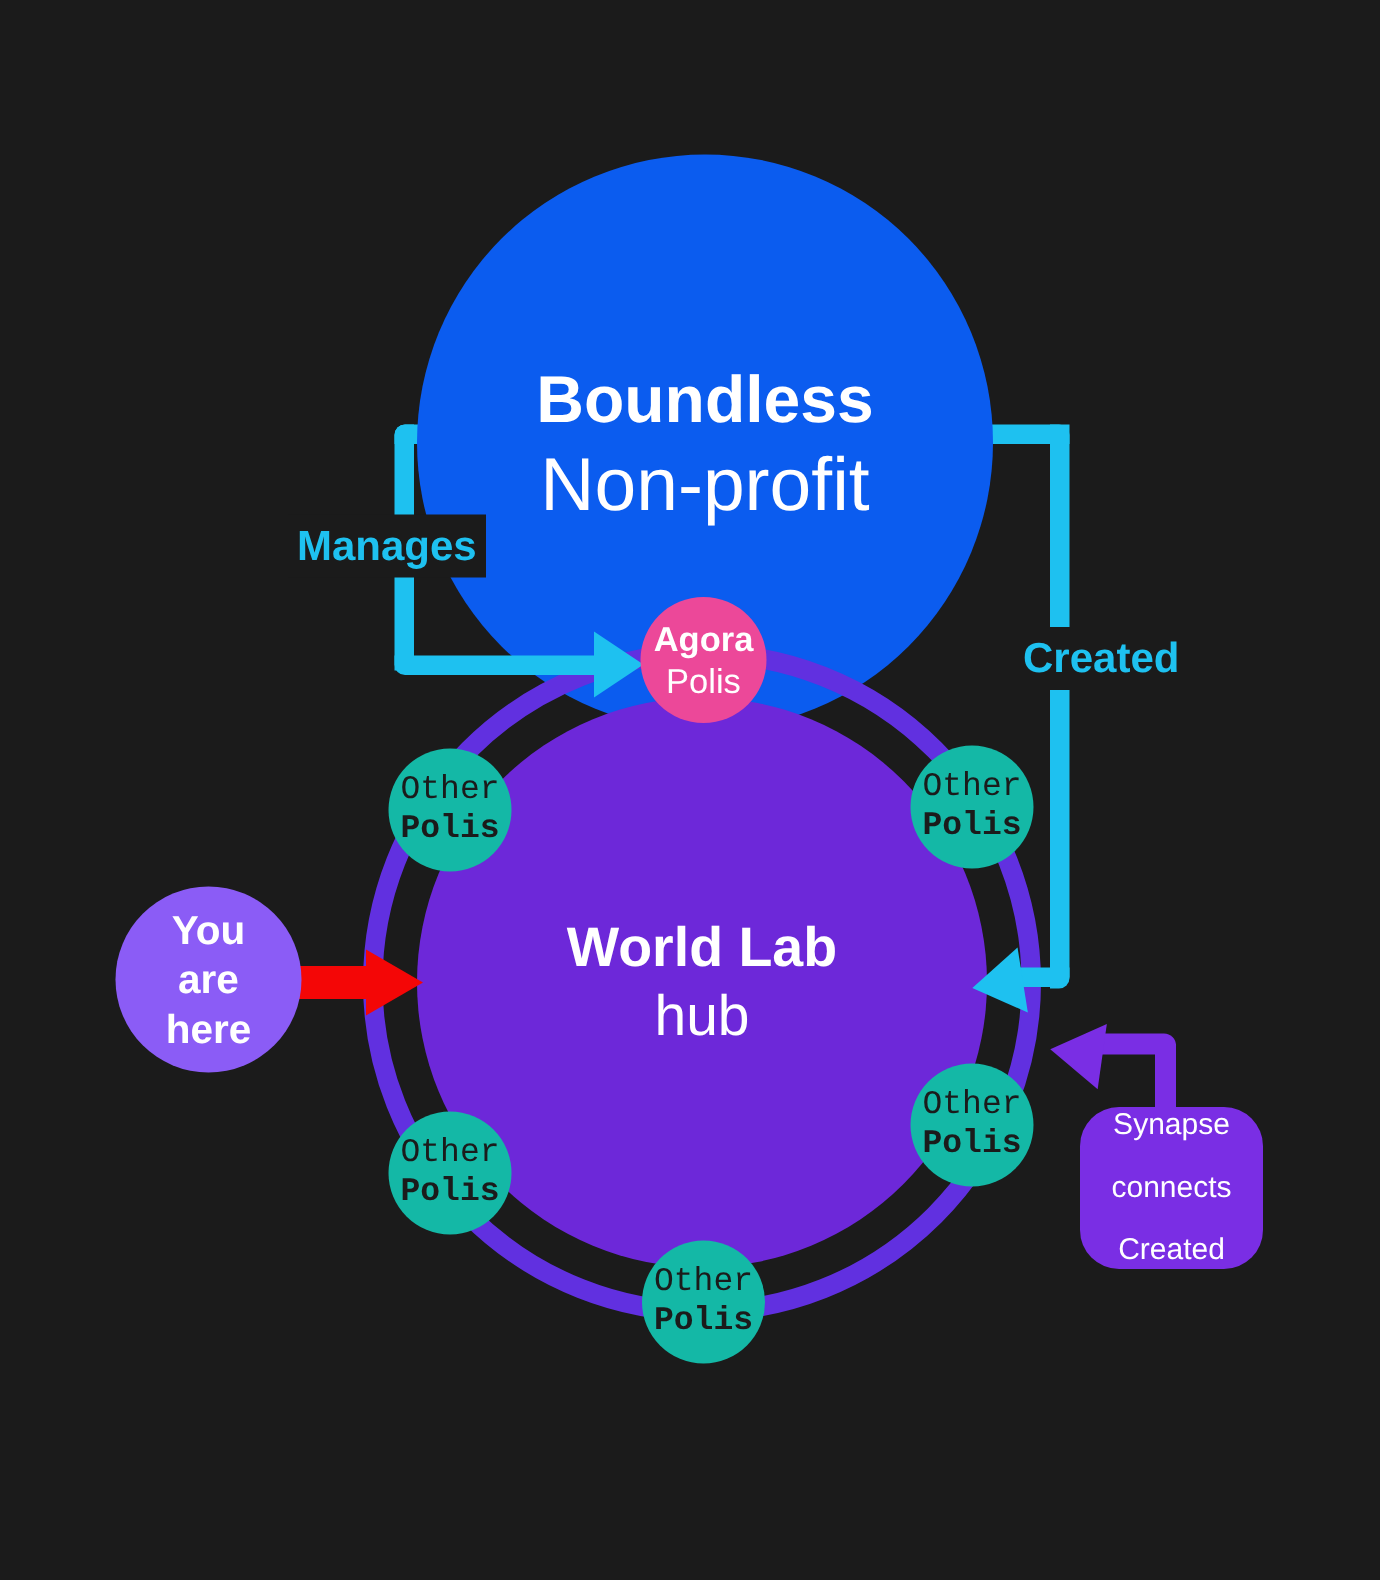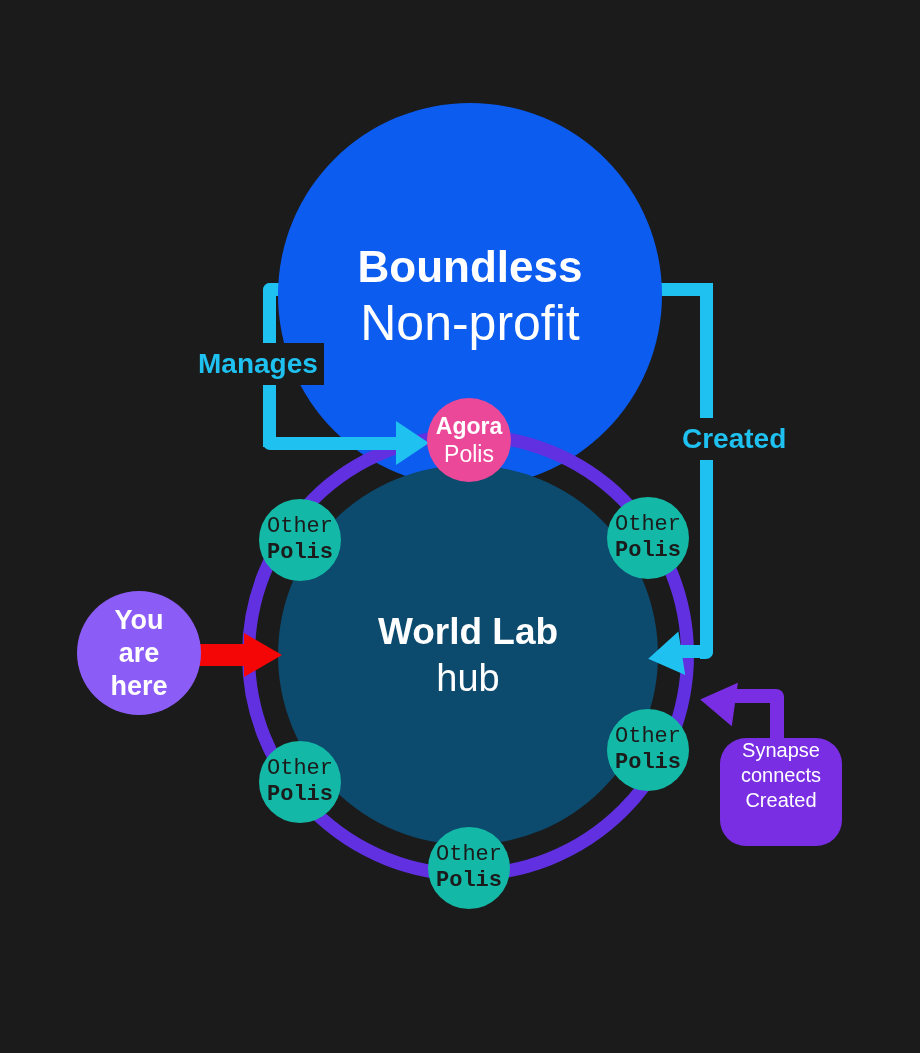--- a/index.html
+++ b/index.html
@@ -8,21 +8,21 @@
     background:#1B1B1B;
     font-family:"Liberation Sans","DejaVu Sans",sans-serif;
   }
   .abs{position:absolute;}
   .circle{border-radius:50%;display:flex;flex-direction:column;align-items:center;justify-content:center;text-align:center;}
 
   
   .blue-circle{left:278px;top:103px;width:384px;height:384px;background:#0B5CEF;z-index:2;color:#fff;}
   .blue-circle .t1{font-size:44px;font-weight:bold;line-height:57px;}
   .blue-circle .t2{font-size:50px;line-height:57px;}
-  .green-circle{left:278px;top:465px;width:380px;height:380px;background:#0c4a6e;z-index:2;color:#fff;}
+  .green-circle{left:278px;top:465px;width:380px;height:380px;background:#6d28d9;z-index:2;color:#fff;}
   .green-circle .t1{font-size:37px;font-weight:bold;line-height:46px;}
   .green-circle .t2{font-size:38px;line-height:46px;}
 
   
   .ring{left:242px;top:429px;width:452px;height:452px;border:13px solid #6130E0;border-radius:50%;box-sizing:border-box;z-index:3;}
 
   
   .node{width:82px;height:82px;background:#14b8a6;color:#1B1B1B;z-index:5;font-size:22px;line-height:26px;font-family:Liberation Mono, monospace;}
   .node b{font-weight:bold;}
   .node-tl{left:259px;top:499px;}
@@ -49,21 +49,21 @@
   .cre-bot{left:668px;top:645px;width:45px;height:13px;z-index:4;border-bottom-right-radius:7px;}
   .cre-head{left:648px;top:634px;width:0;height:0;border-top:22px solid transparent;border-bottom:22px solid transparent;border-right:34px solid #1EC1F0;z-index:4;transform:rotate(-9deg);}
 
   
   .edge-label{z-index:6;color:#1EC1F0;font-weight:bold;font-size:28px;background:#1B1B1B;padding:4px 6px;line-height:34px;}
   .lbl-manages{left:192px;top:343px;}
   .lbl-created{left:676px;top:418px;}
 
   
   .syn-box{left:720px;top:738px;width:122px;height:108px;background:#7A2EE4;border-radius:26px;color:#fff;
-    display:flex;flex-direction:column;align-items:center;justify-content:flex-start;text-align:center;
+    display:flex;flex-direction:column;align-items:center;justify-content:space-between;text-align:center;
     font-size:20px;line-height:25px;z-index:5;}
   .syn-vert{left:770px;top:696px;width:14px;height:46px;background:#7A2EE4;z-index:4;}
   .syn-horz{left:724px;top:689px;width:60px;height:14px;background:#7A2EE4;z-index:4;border-top-right-radius:8px;}
   .syn-head{left:700px;top:680px;width:0;height:0;border-top:22px solid transparent;border-bottom:22px solid transparent;border-right:35px solid #7A2EE4;z-index:4;transform:rotate(8deg);}
 </style>
 </head>
 <body>
 
 <div class="canvas">
 

